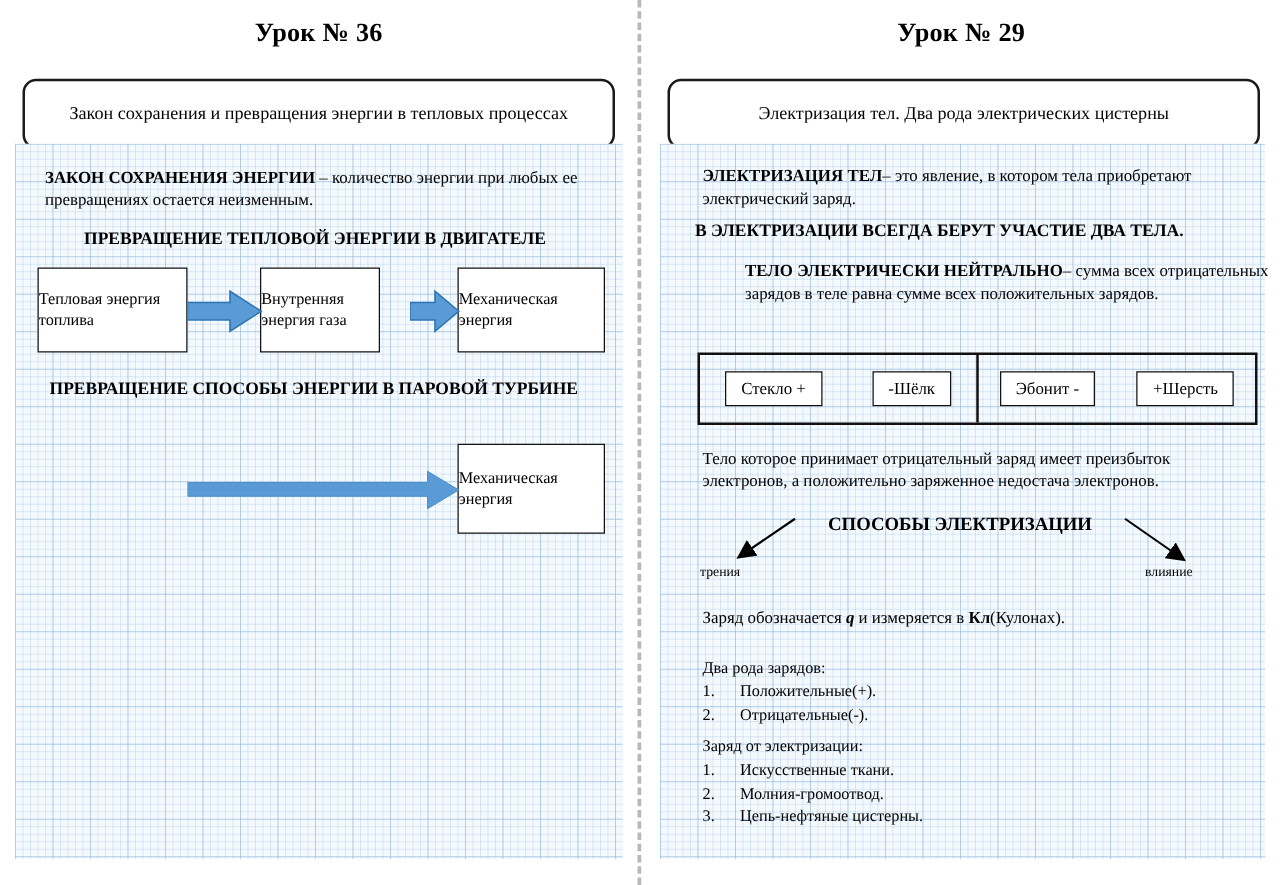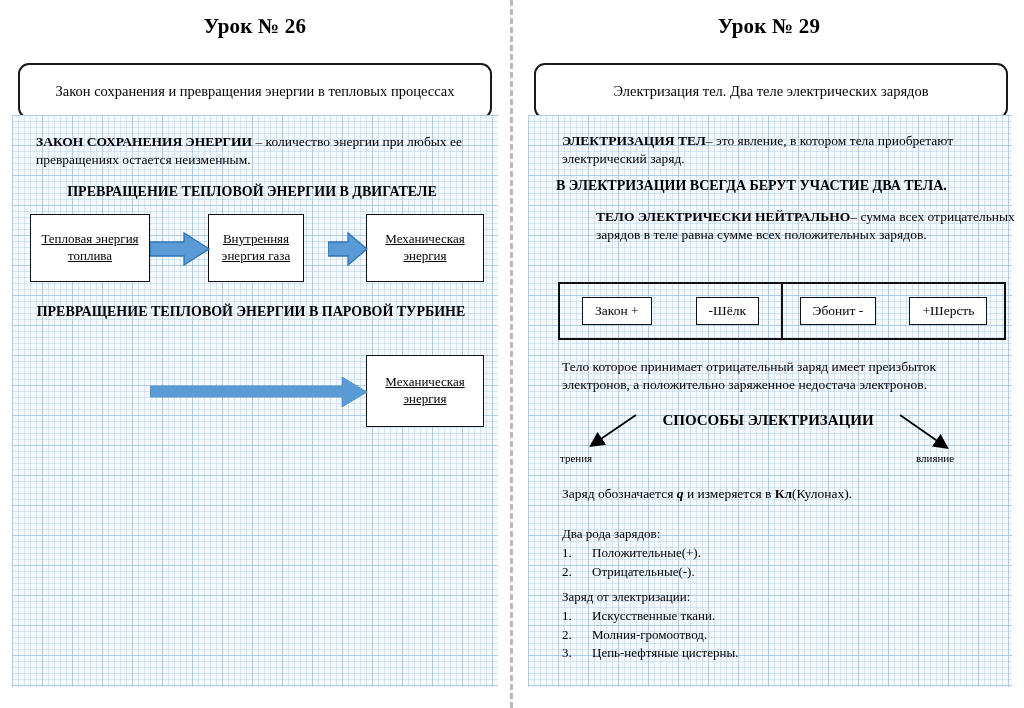--- a/index.html
+++ b/index.html
@@ -64,23 +64,22 @@
   .para b{font-weight:bold;}
   .center-head{
     position:absolute;text-align:center;font-weight:bold;
     font-size:14px;line-height:1.28;
   }
 
   
   .fbox{
     position:absolute;border:1.6px solid #111;background:#ffffff;
     display:flex;align-items:center;justify-content:center;
-    text-align:center;font-size:13px;line-height:1.3;
+    text-align:left;font-size:13px;line-height:1.3;
     box-sizing:border-box;
-    text-decoration:underline;
   }
 
   
   .arrow-blue{position:absolute;}
   .arrow-blue svg{display:block;}
 
   
   .mat-table{
     position:absolute;border:2px solid #111;box-sizing:border-box;
     display:flex;
@@ -110,21 +109,21 @@
   .list-num{width:30px;flex:none;}
   .list-txt{flex:1;}
 </style>
 </head>
 <body>
 
 <div class="page">
 
   <div class="panel panel-left">
 
-    <div class="lesson-title">Урок № 26</div>
+    <div class="lesson-title">Урок № 36</div>
 
     <div class="topic-banner">
       <span>Закон сохранения и превращения энергии в тепловых процессах</span>
     </div>
 
     <div class="grid-area">
       <div class="content">
 
         <div class="para" style="left:24px;top:18px;width:432px;">
           <b>ЗАКОН СОХРАНЕНИЯ ЭНЕРГИИ</b><span> – количество энергии при любых ее превращениях остается неизменным.</span>
@@ -140,60 +139,60 @@
           <svg width="60" height="36" viewBox="0 0 60 36">
             <polygon points="0,11 34,11 34,2 59,18 34,34 34,25 0,25" fill="#5B9BD5" stroke="#2E75B6" stroke-width="1.3"></polygon>
           </svg>
         </div>
         <div class="arrow-blue" style="left:316px;top:116px;">
           <svg width="40" height="36" viewBox="0 0 40 36">
             <polygon points="0,11 20,11 20,2 39,18 20,34 20,25 0,25" fill="#5B9BD5" stroke="#2E75B6" stroke-width="1.3"></polygon>
           </svg>
         </div>
 
-        <div class="center-head" style="left:24px;top:188px;width:430px;">ПРЕВРАЩЕНИЕ ТЕПЛОВОЙ ЭНЕРГИИ В ПАРОВОЙ ТУРБИНЕ</div>
+        <div class="center-head" style="left:24px;top:188px;width:430px;">ПРЕВРАЩЕНИЕ СПОСОБЫ ЭНЕРГИИ В ПАРОВОЙ ТУРБИНЕ</div>
 
         <div class="fbox" style="left:354px;top:240px;width:118px;height:72px;">Механическая энергия</div>
 
         <div class="arrow-blue" style="left:138px;top:258px;">
           <svg width="218" height="36" viewBox="0 0 218 36">
             <polygon points="0,13 192,13 192,4 217,19 192,34 192,24 0,24" fill="#5B9BD5" stroke="#4A8FC7" stroke-width="0.8"></polygon>
           </svg>
         </div>
 
       </div>
     </div>
   </div>
 
   <div class="divider"></div>
 
   <div class="panel panel-right">
 
     <div class="lesson-title">Урок № 29</div>
 
     <div class="topic-banner">
-      <span>Электризация тел. Два теле электрических зарядов</span>
+      <span>Электризация тел. Два рода электрических цистерны</span>
     </div>
 
     <div class="grid-area">
       <div class="content">
 
         <div class="para" style="left:34px;top:17px;width:428px;">
           <b>ЭЛЕКТРИЗАЦИЯ ТЕЛ</b><span>– это явление, в котором тела приобретают электрический заряд.</span>
         </div>
 
         <div class="para" style="left:28px;top:62px;width:450px;font-weight:bold;font-size:14px;">В ЭЛЕКТРИЗАЦИИ ВСЕГДА БЕРУТ УЧАСТИЕ ДВА ТЕЛА.</div>
 
         <div class="para" style="left:32px;top:93px;width:442px;padding-left:36px;">
           <b>ТЕЛО ЭЛЕКТРИЧЕСКИ НЕЙТРАЛЬНО</b><span>– сумма всех отрицательных зарядов в теле равна сумме всех положительных зарядов.</span>
         </div>
 
         <div class="mat-table" style="left:30px;top:167px;width:448px;height:58px;">
           <div class="mat-half first">
-            <div class="mat-cell">Закон +</div>
+            <div class="mat-cell">Стекло +</div>
             <div class="mat-cell">-Шёлк</div>
           </div>
           <div class="mat-half">
             <div class="mat-cell">Эбонит -</div>
             <div class="mat-cell">+Шерсть</div>
           </div>
         </div>
 
         <div class="para" style="left:34px;top:243px;width:438px;">Тело которое принимает отрицательный заряд имеет преизбыток электронов, а положительно заряженное недостача электронов.</div>
 

